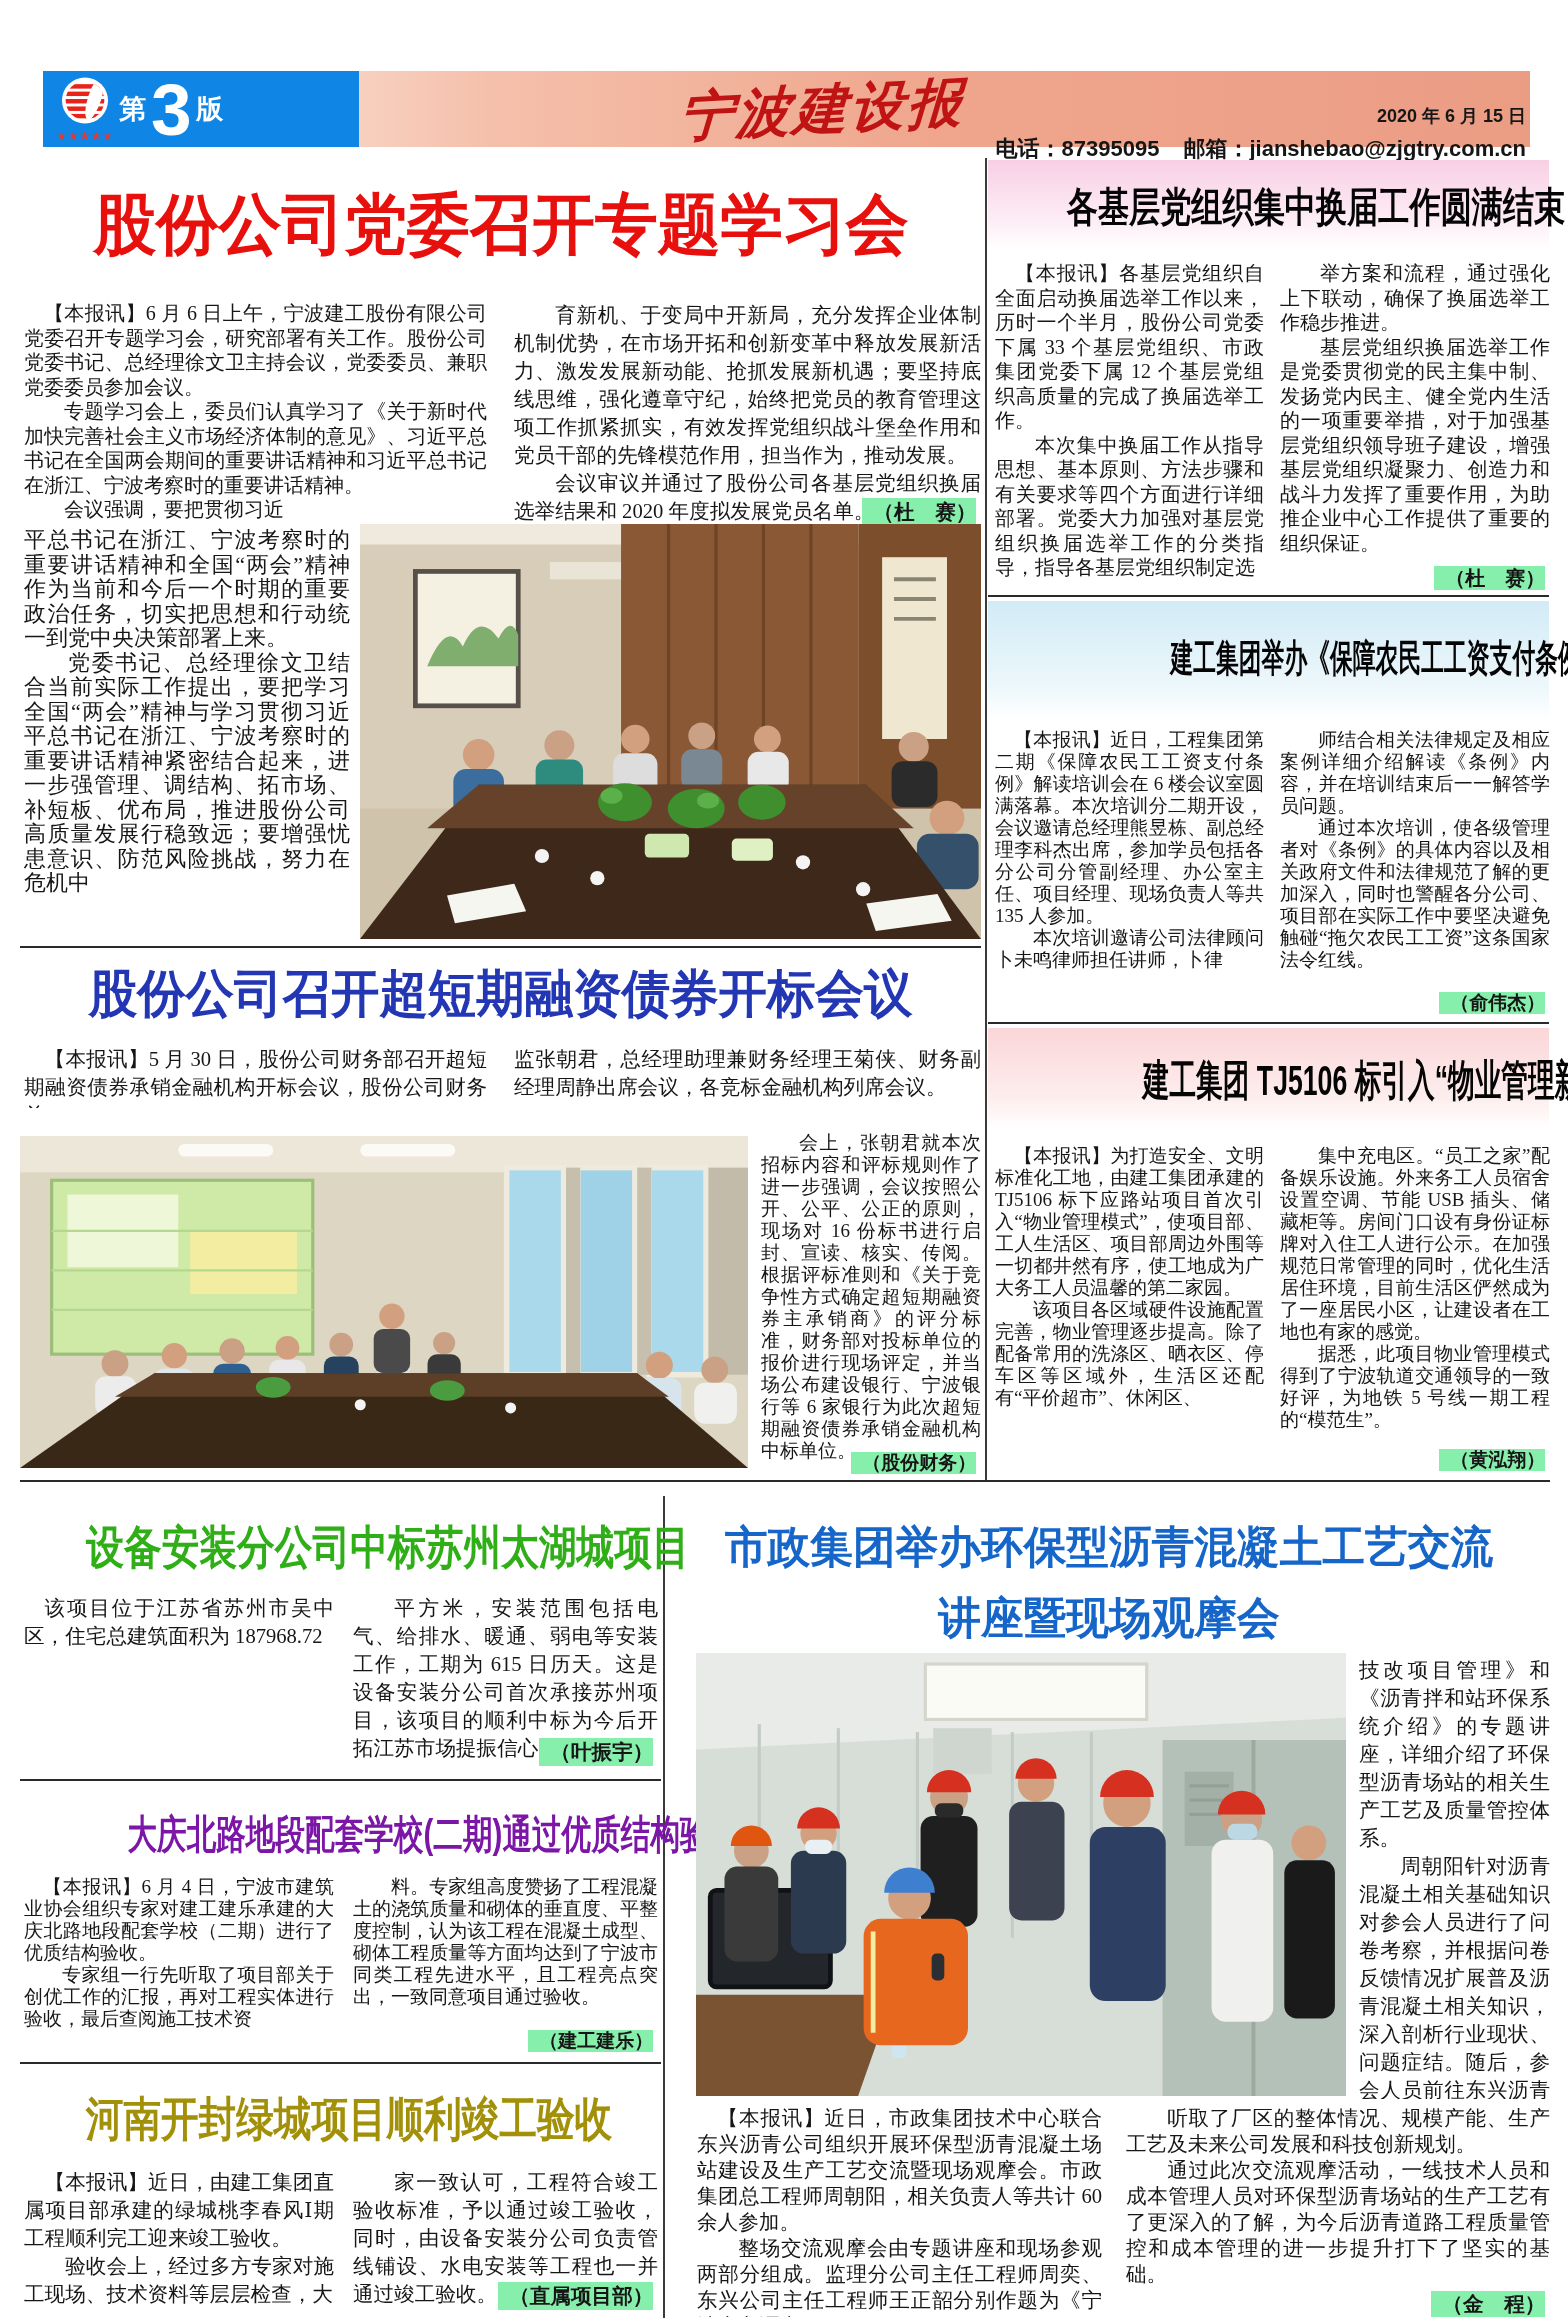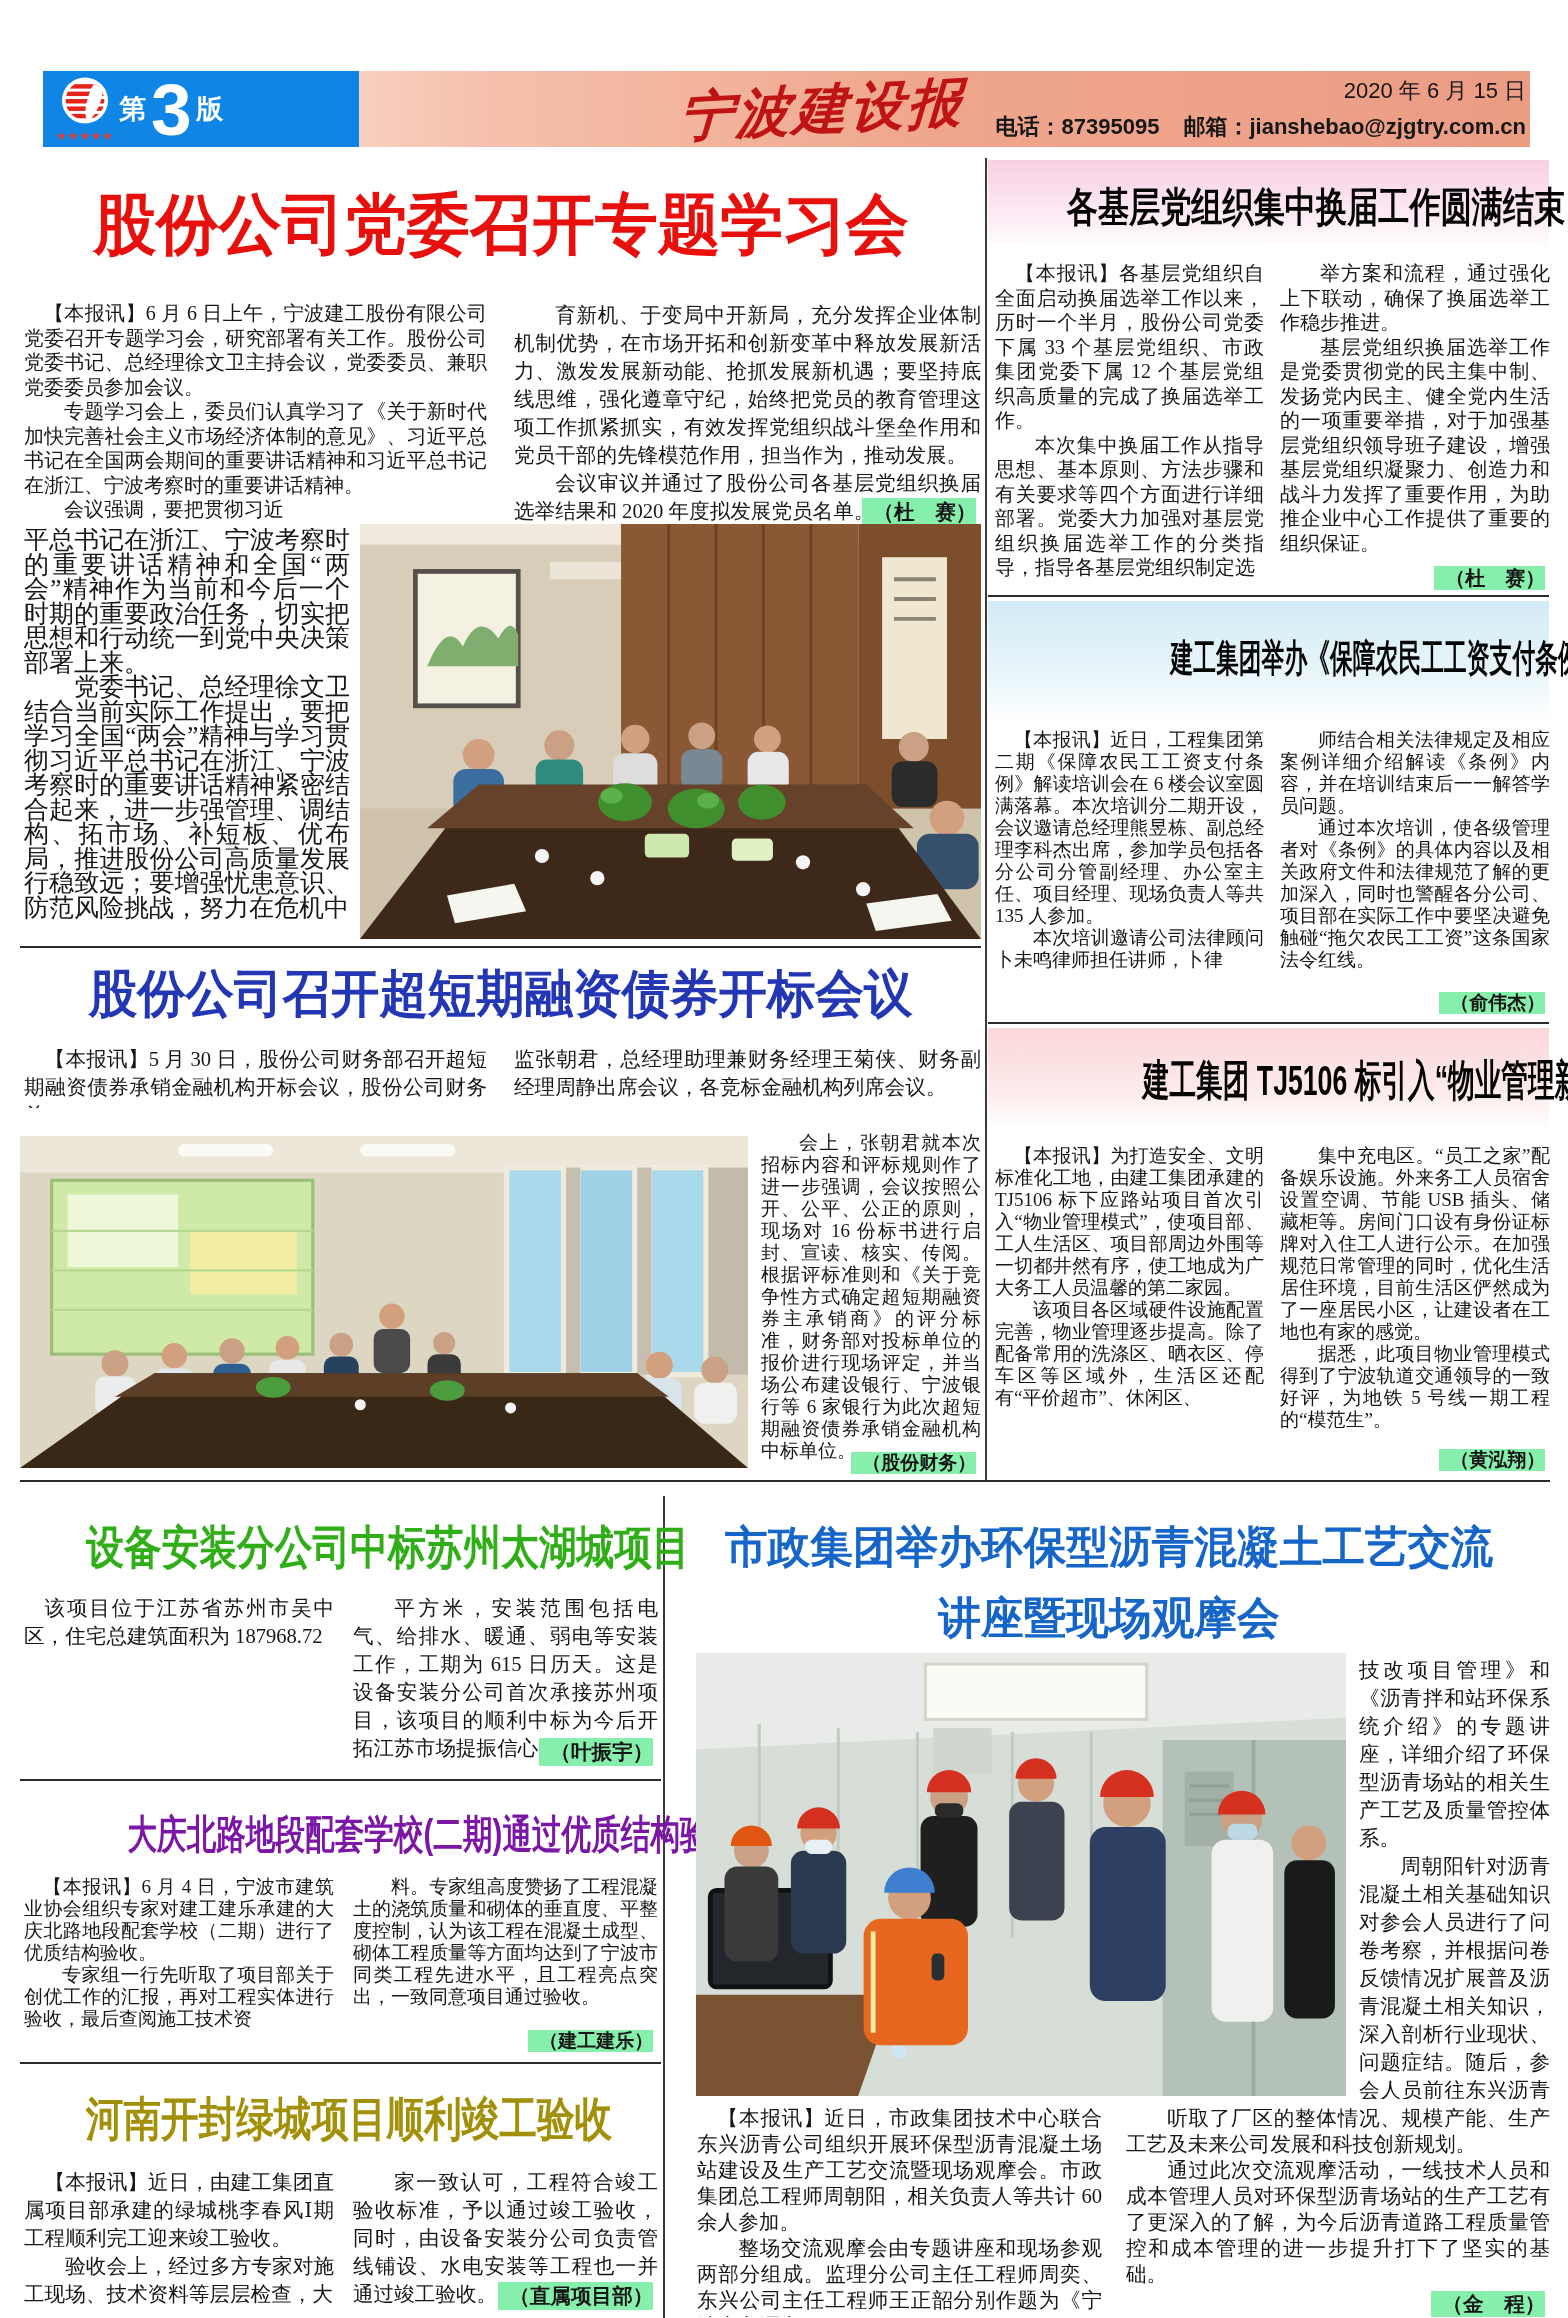--- a/index.html
+++ b/index.html
@@ -11,21 +11,21 @@
           background:linear-gradient(90deg,#fdf6f2 0%,#f5c0ab 30%,#efa68d 60%,#eb9d84 100%);}
   .bluebox{left:43px;top:71px;width:316px;height:76px;background:#0f86e6;display:flex;align-items:center;}
   .logo-wrap{margin-left:11px;width:62px;text-align:center;}
   .stars{color:#e8372c;font-size:12px;letter-spacing:0.8px;line-height:9.5px;}
   .ed-pre,.ed-suf{color:#fff;font-size:27px;font-family:"Liberation Sans",sans-serif;font-weight:bold;margin:0 3.2px;}
   .ed-num{color:#fff;font-size:73px;font-family:"Liberation Sans",sans-serif;font-weight:bold;line-height:73px;margin:0 1.6px;}
   .masthead{left:648px;top:74px;width:348px;height:70px;text-align:center;
             font-size:54px;font-weight:bold;font-style:italic;color:#c01414;
             transform:rotate(-3deg) skewX(-6deg);letter-spacing:3.2px;}
   .dateline{left:988px;top:76px;width:538px;text-align:right;font-family:"Liberation Sans",sans-serif;}
-  .date-l1{font-size:22px;font-weight:normal;}
+  .date-l1{font-size:18px;font-weight:bold;margin-top:28px;}
   .date-l2{font-size:22px;font-weight:bold;margin-top:6.3px;}
   .date-l2 .gap{display:inline-block;width:24px;}
   
   .hl{position:absolute;text-align:center;white-space:nowrap;font-family:"Liberation Sans","DejaVu Sans",sans-serif;font-weight:bold;}
   .hl-in{display:inline-block;transform-origin:center;}
   .t-study  .hl-in{font-size:66px;color:#e8100c;transform:scaleX(.95);}
   .t-bidding .hl-in{font-size:51px;color:#2336b4;transform:scaleX(.95);}
   .t-election .hl-in{font-size:41px;color:#050505;transform:scaleX(.76);}
   .t-wage .hl-in{font-size:38px;color:#050505;transform:scaleX(.60);}
   .t-property .hl-in{font-size:43px;color:#050505;transform:scaleX(.62);}
@@ -40,21 +40,21 @@
   .blk-pink2{background:linear-gradient(180deg,#fbd6d8 0%,#fdeeee 70%,#ffffff 100%);}
   
   .col{position:absolute;overflow:hidden;text-align:justify;text-justify:inter-character;}
   .col p{margin:0;text-indent:2em;}
   .col.first p:first-child{text-indent:1em;}
   .col.cont p:first-child{text-indent:0;}
   .fz-a{font-size:20.6px;line-height:28px;}
   .fz-b{font-size:20px;line-height:24.5px;}
   .fz-c{font-size:19px;line-height:22px;}
   .fz-d{font-size:20.6px;line-height:26px;}
-  .fz-e{font-size:25px;line-height:24.5px;}
+  .fz-e{font-size:22px;line-height:24.5px;}
   .sign{position:absolute;right:4.7px;bottom:0;background:#86efac;padding-left:11px;font-weight:bold;}
   
   .hrule{background:#2a2a2a;height:2.4px;}
   .vrule{background:#3a3a3a;width:1.6px;}
   .photo{position:absolute;overflow:hidden;}
   .photo svg{display:block;width:100%;height:100%;}
 </style>
 </head>
 <body>
 

